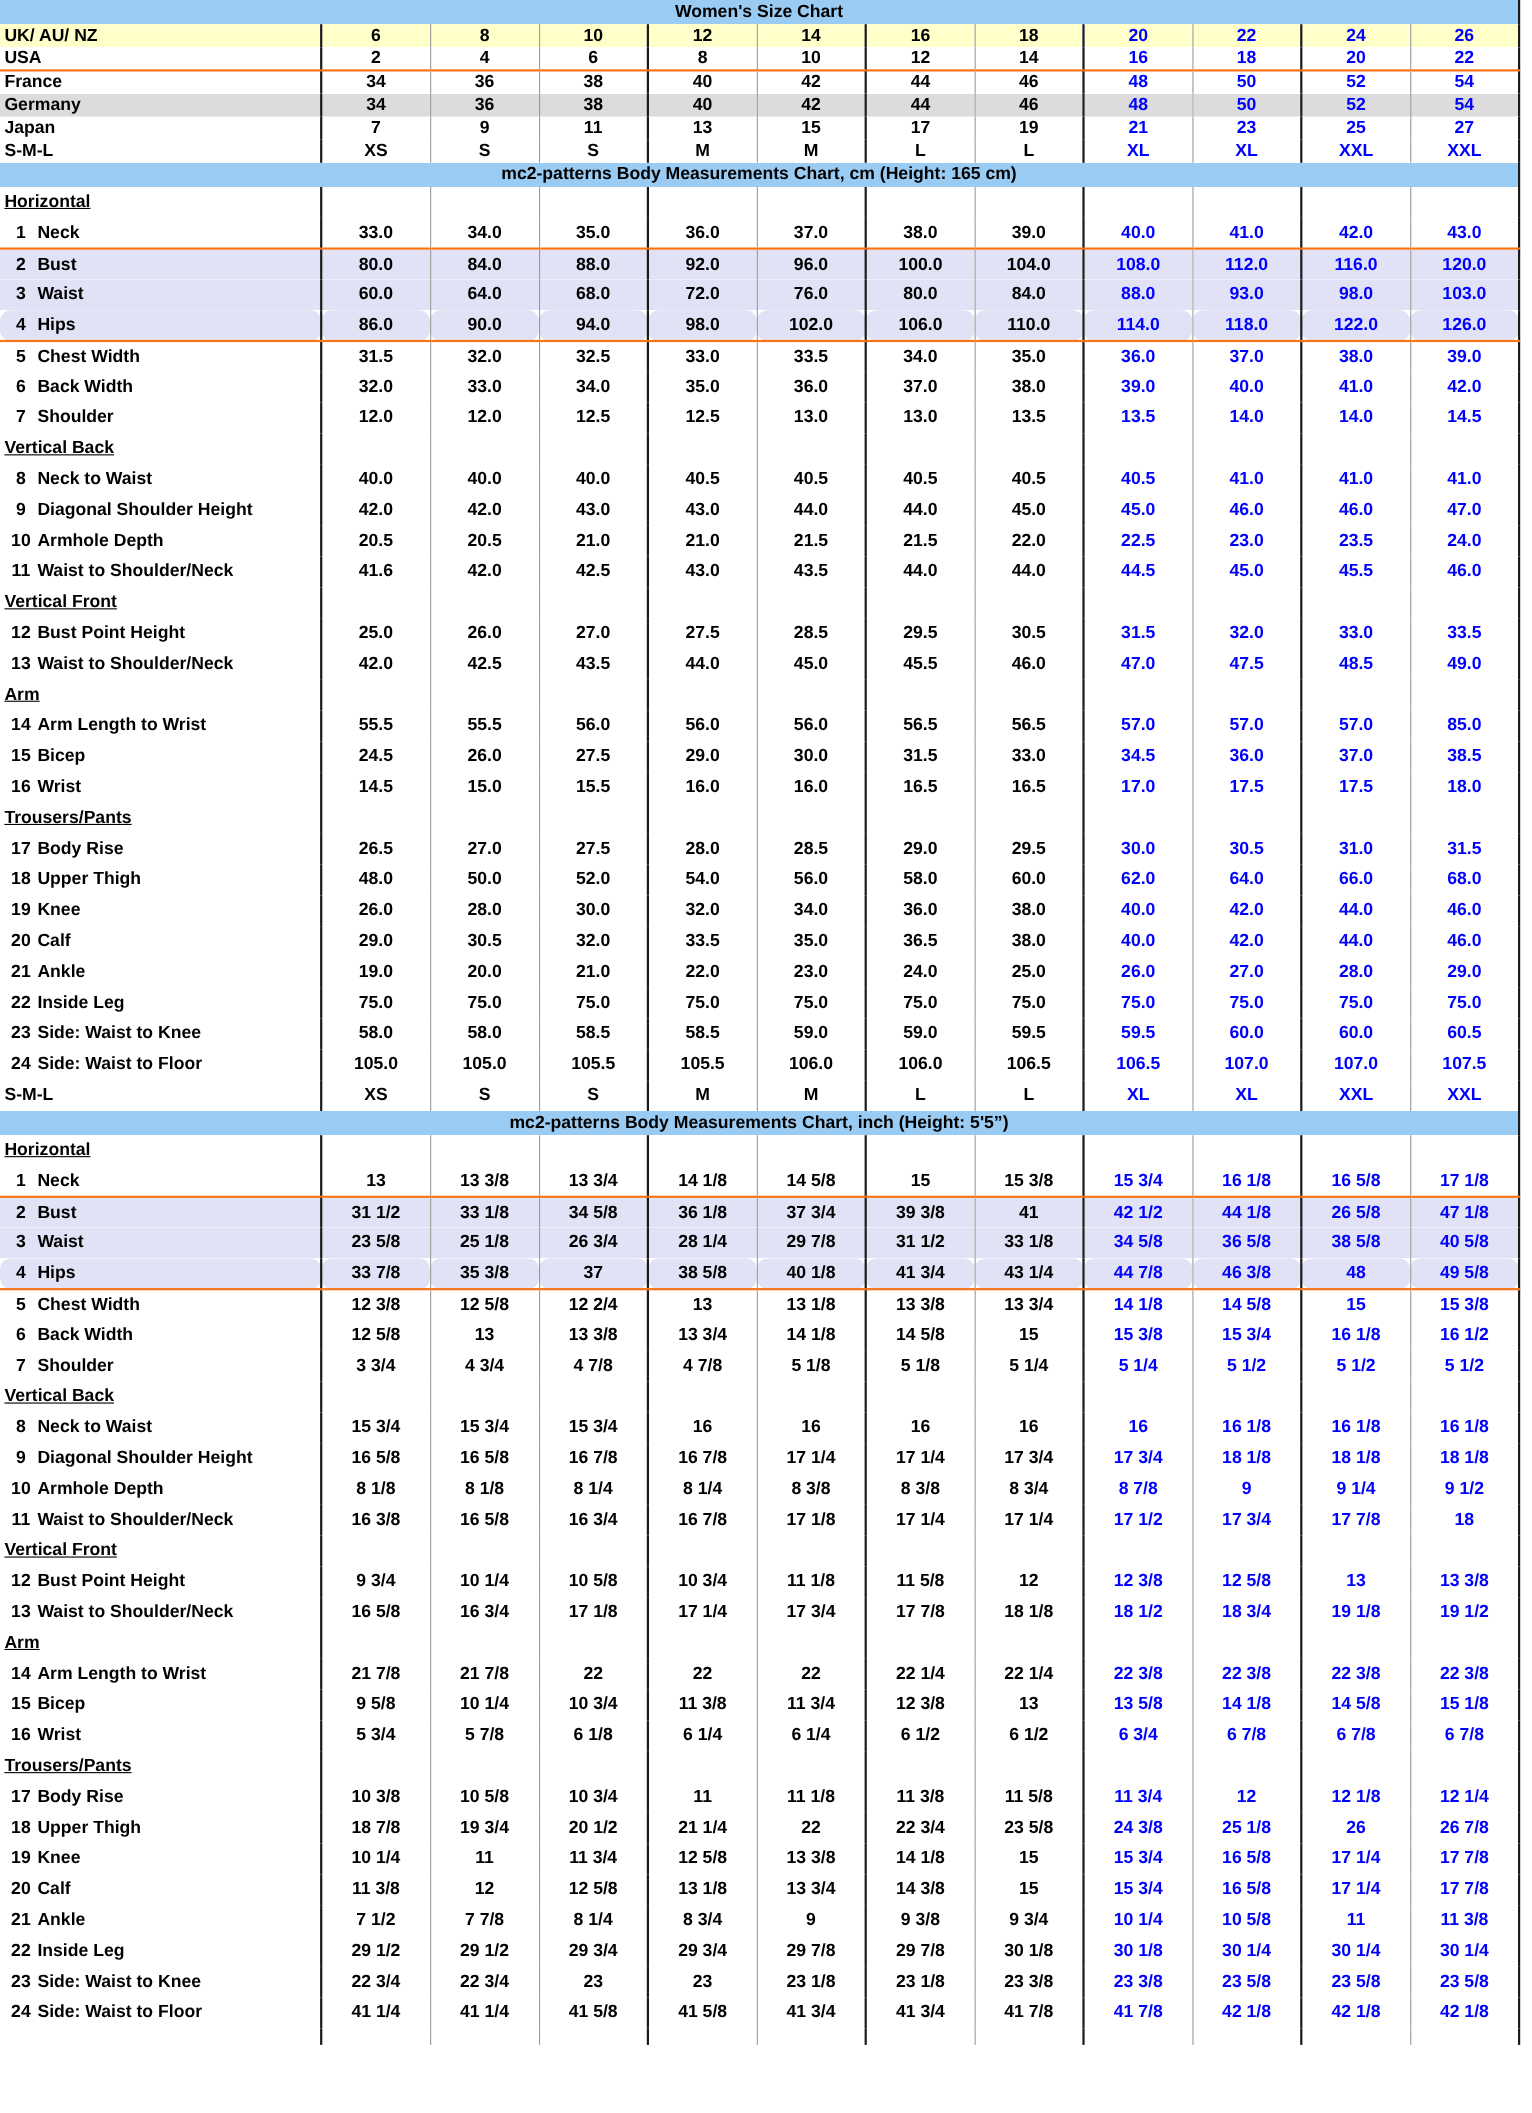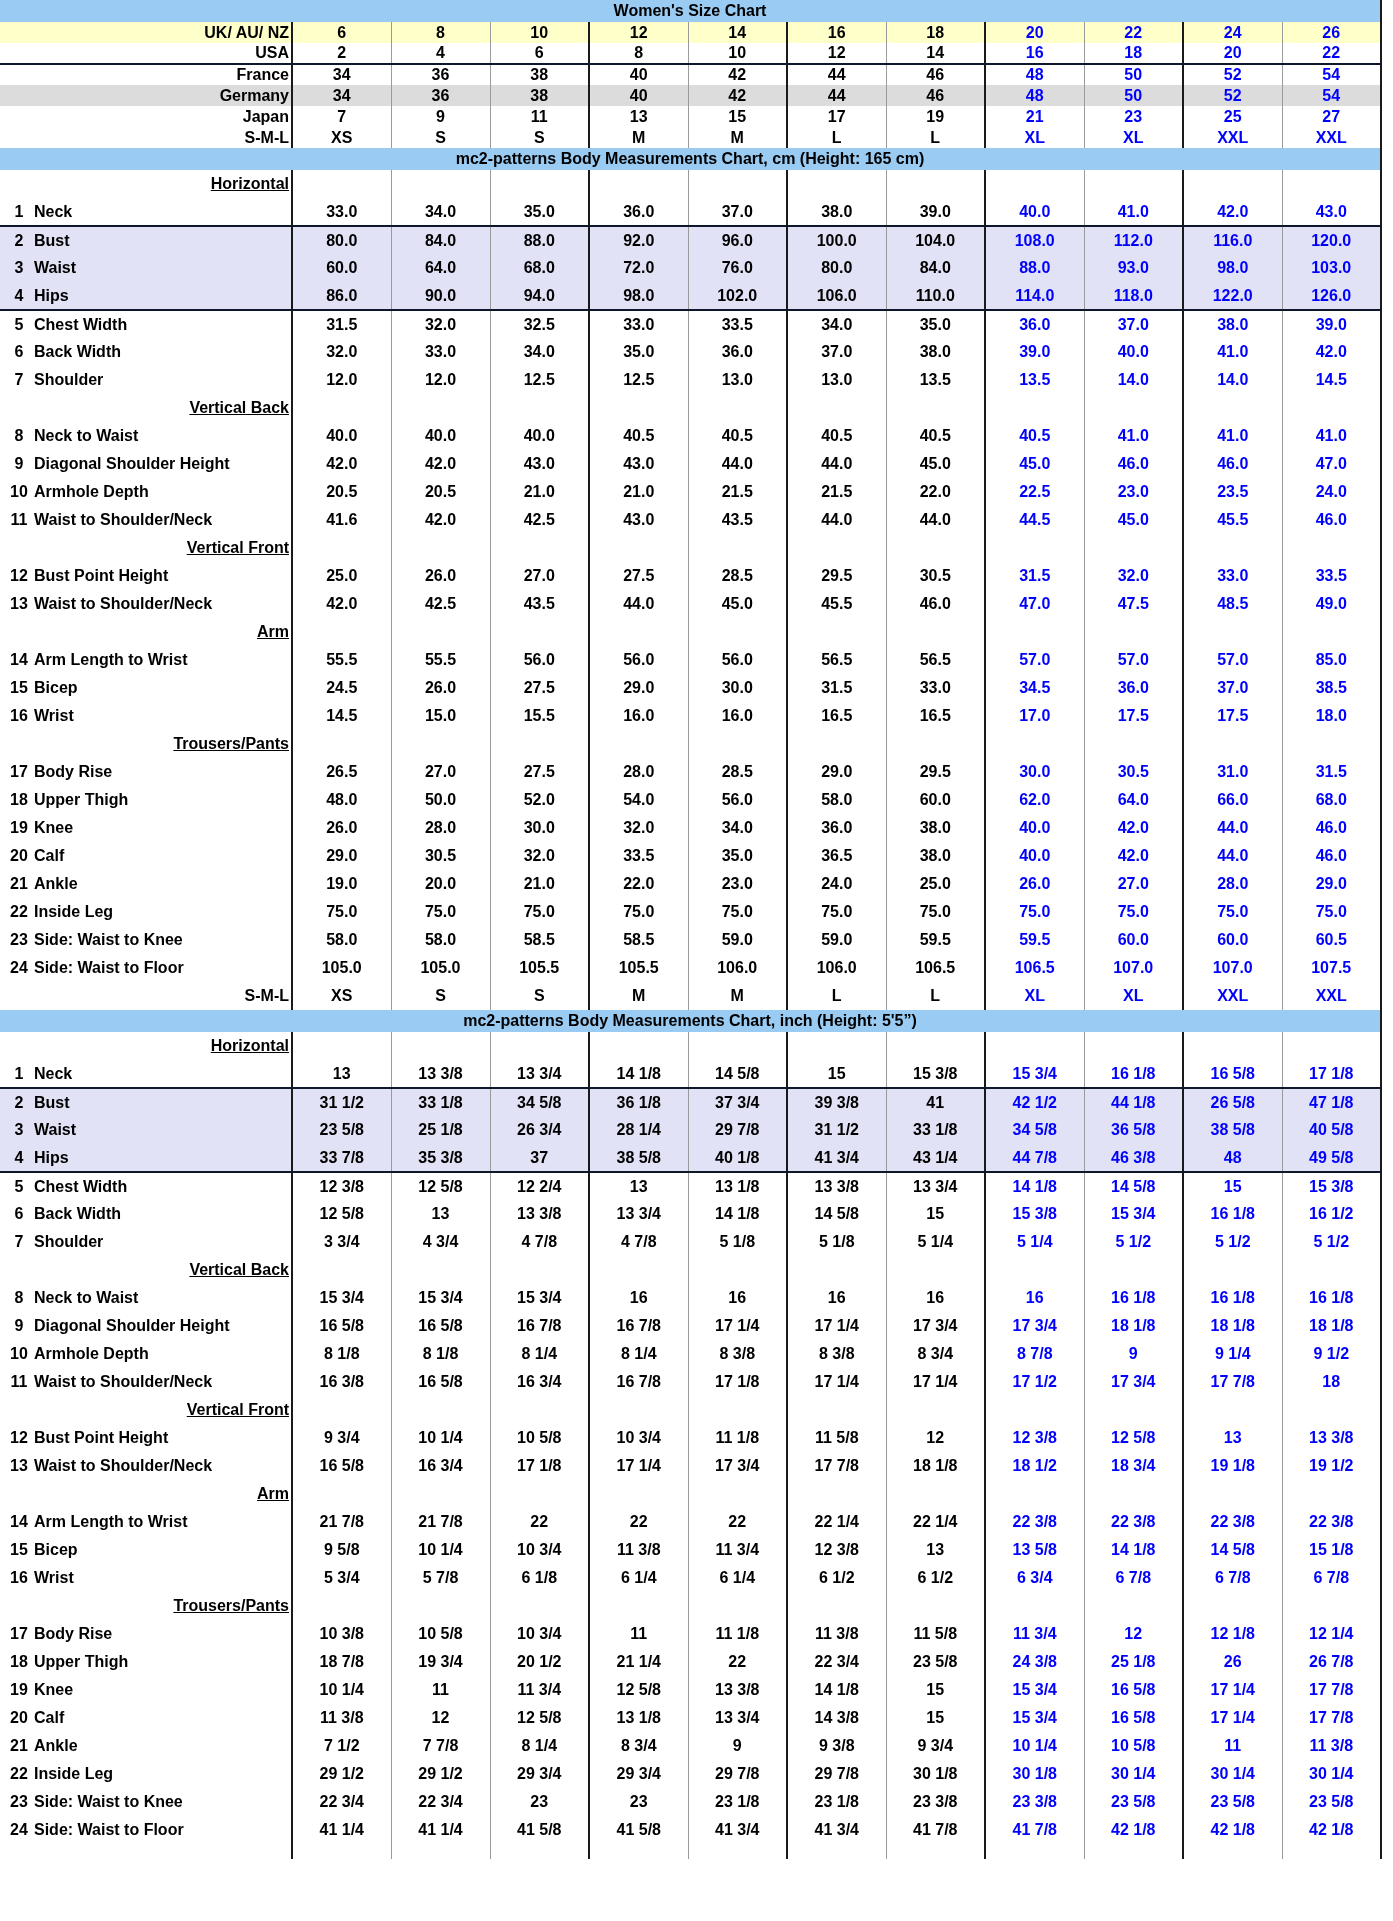--- a/index.html
+++ b/index.html
@@ -26,31 +26,31 @@
     text-align:center;
     border-right:2px solid #1a1a1a;
   }
 
   
   td.col-label { border-right:2px solid #1a1a1a; }
   td.bi { border-right:1px solid #9a9a9a; }
   td.bg { border-right:2px solid #1a1a1a; }
 
   
-  tr.thick td { border-bottom:2px solid #0f172a; }
+  tr.thick td { border-bottom:2px solid #f97316;border-radius:10px; }
 
   
   tr.bg-yellow td { background:var(--yellow,#FFFFC9); }
   tr.bg-gray td   { background:var(--gray,#DCDCDC); }
   tr.bg-lav td    { background:var(--lav,#E2E2F6); }
 
   
   td.val { text-align:center; }
   td.val.blue { color:var(--blue-text,#0000FF); }
-  td.center { text-align:right; }
+  td.center { text-align:left; }
   td.col-label { padding-left:4px; }
   .row-num { display:inline-block; width:30px; text-align:center; }
   .group-label { text-decoration:underline; }
 </style>
 </head>
 <body>
 
 <div class="page">
   <table class="size-table">
     <colgroup>

